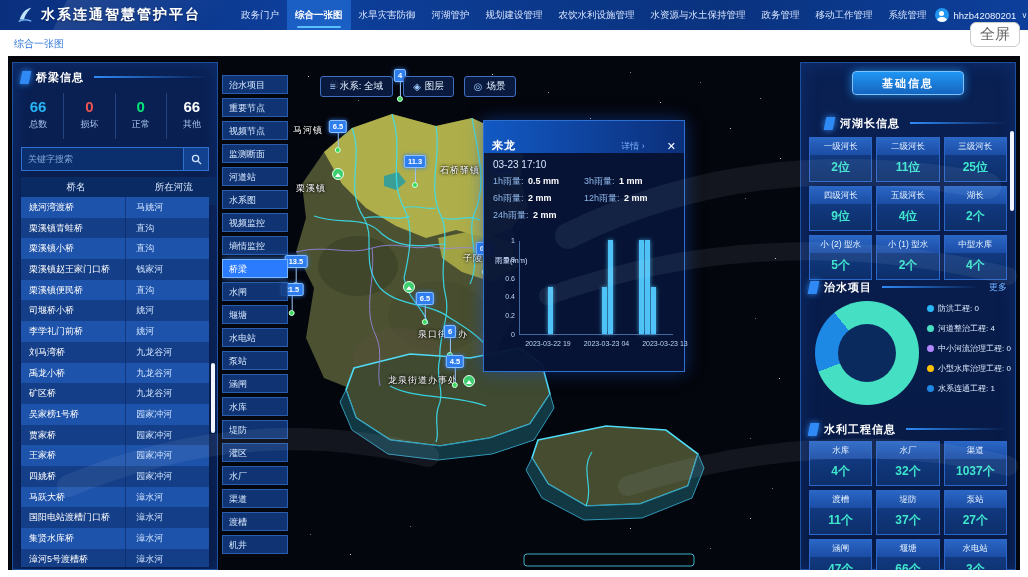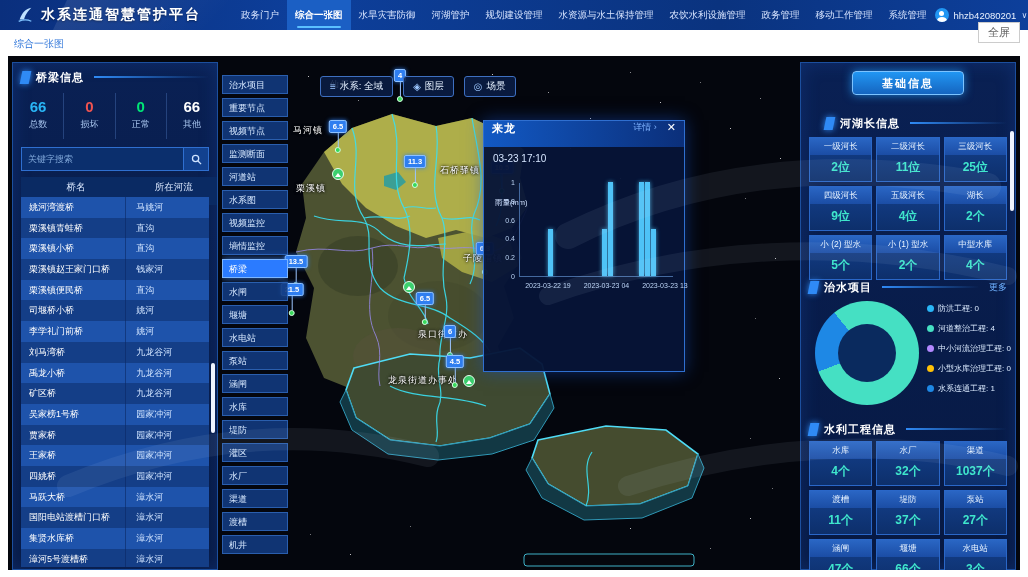--- a/index.html
+++ b/index.html
@@ -21,22 +21,22 @@
   .tab.active::after { content:""; position:absolute; left:10px; right:10px; bottom:2px; height:2px; background:#5bc0ff; border-radius:1px; }
   .user-area { margin-left:auto; display:flex; align-items:center; gap:5px; padding-right:14px; font-size:9.5px; color:#e8f1ff; }
   .avatar { width:14px; height:14px; border-radius:50%; background:#2196f3; position:relative; overflow:hidden; }
   .avatar::before { content:""; position:absolute; left:4.5px; top:2.5px; width:5px; height:5px; border-radius:50%; background:#fff; }
   .avatar::after { content:""; position:absolute; left:2px; top:8.5px; width:10px; height:7px; border-radius:50% 50% 0 0; background:#fff; }
   .caret { font-size:8px; color:#cfe0ff; }
 
   
   .crumbbar { position:absolute; left:0; top:30px; width:1028px; height:26px; background:#ffffff; z-index:25; }
   .crumb { position:absolute; left:14px; top:7px; font-size:10px; color:#2a72d8; cursor:pointer; }
-  .fullscreen-btn { position:absolute; right:8px; top:22px; font-size:11px; color:#666; background:#fff;
-    border:1px solid #ccc; border-radius:0; padding:2px 9px; cursor:pointer; z-index:40; }
+  .fullscreen-btn { position:absolute; right:8px; top:22px; font-size:15px; color:#666; background:#fff;
+    border:1px solid #ccc; border-radius:6px; padding:2px 9px; cursor:pointer; z-index:40; }
 
   
   .dash { position:absolute; left:8px; top:56px; width:1012px; height:514px; background:#04060d; overflow:hidden; }
   .stars { position:absolute; left:0; top:0; width:1px; height:1px; background:transparent; border-radius:50%;
     box-shadow:300px 20px #fff,350px 44px rgba(255,255,255,.7),420px 30px #fff,452px 72px rgba(255,255,255,.6),
     484px 18px #fff,540px 36px rgba(255,255,255,.8),582px 62px #fff,622px 16px rgba(255,255,255,.7),
     652px 46px #fff,692px 26px rgba(255,255,255,.6),722px 72px #fff,752px 42px rgba(255,255,255,.7),
     772px 102px #fff,302px 478px rgba(255,255,255,.6),342px 498px #fff,402px 470px rgba(255,255,255,.6),
     622px 472px #fff,702px 492px rgba(255,255,255,.7),742px 462px #fff,764px 432px rgba(255,255,255,.6),
     562px 92px rgba(255,255,255,.7),612px 122px #fff,737px 142px rgba(255,255,255,.6),767px 202px #fff,
@@ -97,21 +97,21 @@
   .g-icon::before { content:""; position:absolute; left:2px; top:4px; border-left:3px solid transparent;
     border-right:3px solid transparent; border-bottom:4px solid #fff; }
   .map-controls { position:absolute; left:312px; top:20px; display:flex; gap:10px; z-index:8; }
   .mc-btn { display:flex; align-items:center; gap:4px; background:rgba(10,30,70,.88); border:1px solid #3e6fc0;
     border-radius:3px; color:#e6f1ff; font-size:9.5px; padding:3px 9px; cursor:pointer; white-space:nowrap; }
   .mc-ic { font-size:10px; color:#9cc6ff; line-height:1; }
 
   
   .popup { position:absolute; left:475px; top:64px; width:202px; height:252px; z-index:15;
     background:rgba(6,20,55,.96); border:1px solid #2f6fd0; box-shadow:0 0 16px rgba(20,80,200,.5); }
-  .popup-head { height:26px; background:linear-gradient(90deg,#1259c4,#0b2f7a); display:flex; align-items:flex-start; padding:0 8px; }
+  .popup-head { height:32px; background:linear-gradient(90deg,#1259c4,#0b2f7a); display:flex; align-items:flex-end; padding:0 8px;gap:12px; }
   .popup-title { font-size:11px; font-weight:bold; color:#fff; letter-spacing:1px; }
   .popup-detail { margin-left:auto; font-size:9px; color:#7fb3ff; cursor:pointer; }
   .popup-close { margin-left:10px; font-size:11px; color:#fff; cursor:pointer; }
   .popup-body { padding:6px 9px 0 9px; }
   .popup-time { font-size:10px; color:#d6e6ff; margin-bottom:5px; }
   .metrics { display:grid; grid-template-columns:1fr 1fr; row-gap:4px; }
   .metric { font-size:9px; color:#8fb7e8; white-space:nowrap; }
   .metric b { color:#fff; font-weight:bold; margin-left:2px; }
   .pchart { position:relative; width:186px; height:130px; margin-top:6px; }
   .pchart-ylab { position:absolute; left:2px; top:0; font-size:7.5px; color:#cfe0ff;margin-top:28px; }
@@ -156,22 +156,22 @@
         <path d="M3,17 C8,15 13,15 17,17" stroke="#7fc3ff" stroke-width="1.4" fill="none"></path>
       </svg>
       <span class="app-title">水系连通智慧管护平台</span>
     </div>
     <div class="nav-tabs">
         <div class="tab">政务门户</div>
         <div class="tab active">综合一张图</div>
         <div class="tab">水旱灾害防御</div>
         <div class="tab">河湖管护</div>
         <div class="tab">规划建设管理</div>
+        <div class="tab">农饮水利设施管理</div>
         <div class="tab">水资源与水土保持管理</div>
-        <div class="tab">农饮水利设施管理</div>
         <div class="tab">政务管理</div>
         <div class="tab">移动工作管理</div>
         <div class="tab">系统管理</div>
       </div>
     <div class="user-area">
       <span class="avatar"></span>
       <span>hhzb42080201</span>
       <span class="caret">∨</span>
     </div>
   </div>
@@ -402,20 +402,27 @@
       </div>
 
     <div class="popup">
       <div class="popup-head">
         <span class="popup-title">来龙</span>
         <span class="popup-detail">详情 ›</span>
         <span class="popup-close">✕</span>
       </div>
       <div class="popup-body">
         <div class="popup-time">03-23 17:10</div>
+        <div class="metrics" id="metrics">
+            <div class="metric">1h雨量: <b>0.5 mm</b></div>
+            <div class="metric">3h雨量: <b>1 mm</b></div>
+            <div class="metric">6h雨量: <b>2 mm</b></div>
+            <div class="metric">12h雨量: <b>2 mm</b></div>
+            <div class="metric">24h雨量: <b>2 mm</b></div>
+          </div>
         <div class="pchart">
           <span class="pchart-ylab">雨量(mm)</span>
           <div class="plot" id="plot">
               <div class="bar" style="left: 27.72px; height: 47px; background: rgb(79, 195, 247);"></div>
               <div class="bar" style="left: 81.62px; height: 47px; background: rgb(79, 195, 247);"></div>
               <div class="bar" style="left: 87.78px; height: 94px; background: rgb(79, 195, 247);"></div>
               <div class="bar" style="left: 118.58px; height: 94px; background: rgb(79, 195, 247);"></div>
               <div class="bar" style="left: 124.74px; height: 94px; background: rgb(79, 195, 247);"></div>
               <div class="bar" style="left: 130.9px; height: 47px; background: rgb(79, 195, 247);"></div>
             </div>

